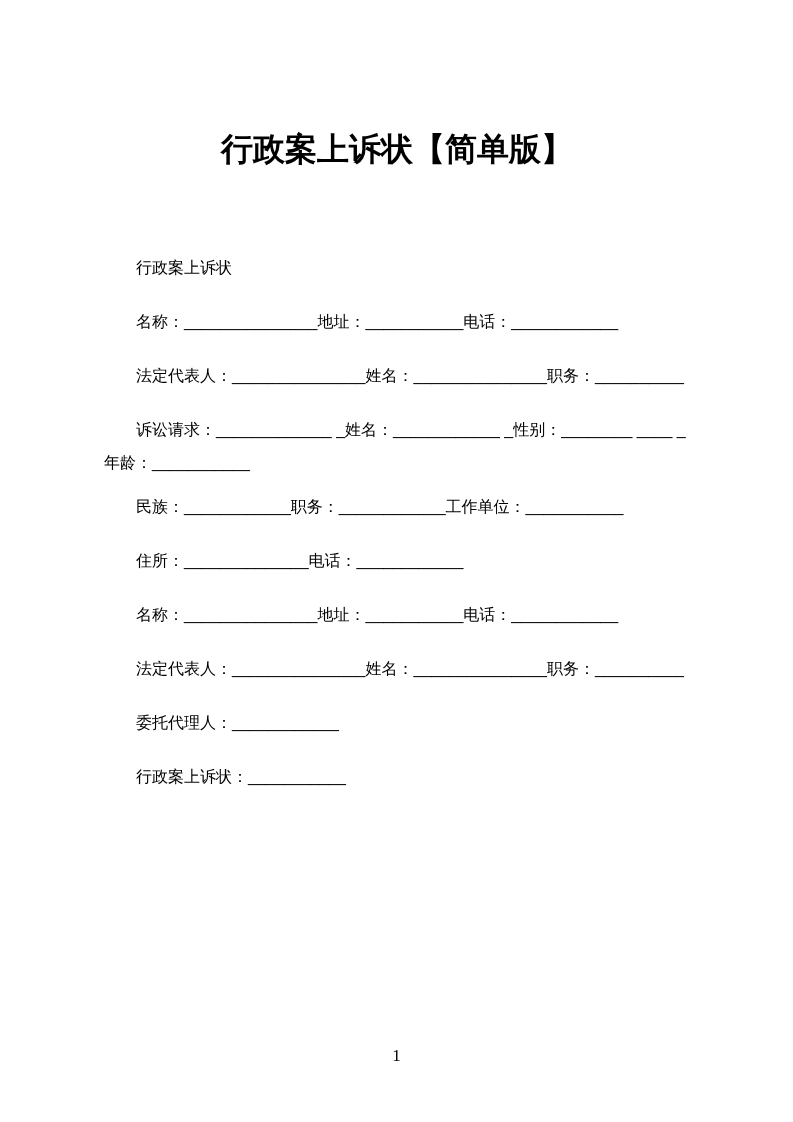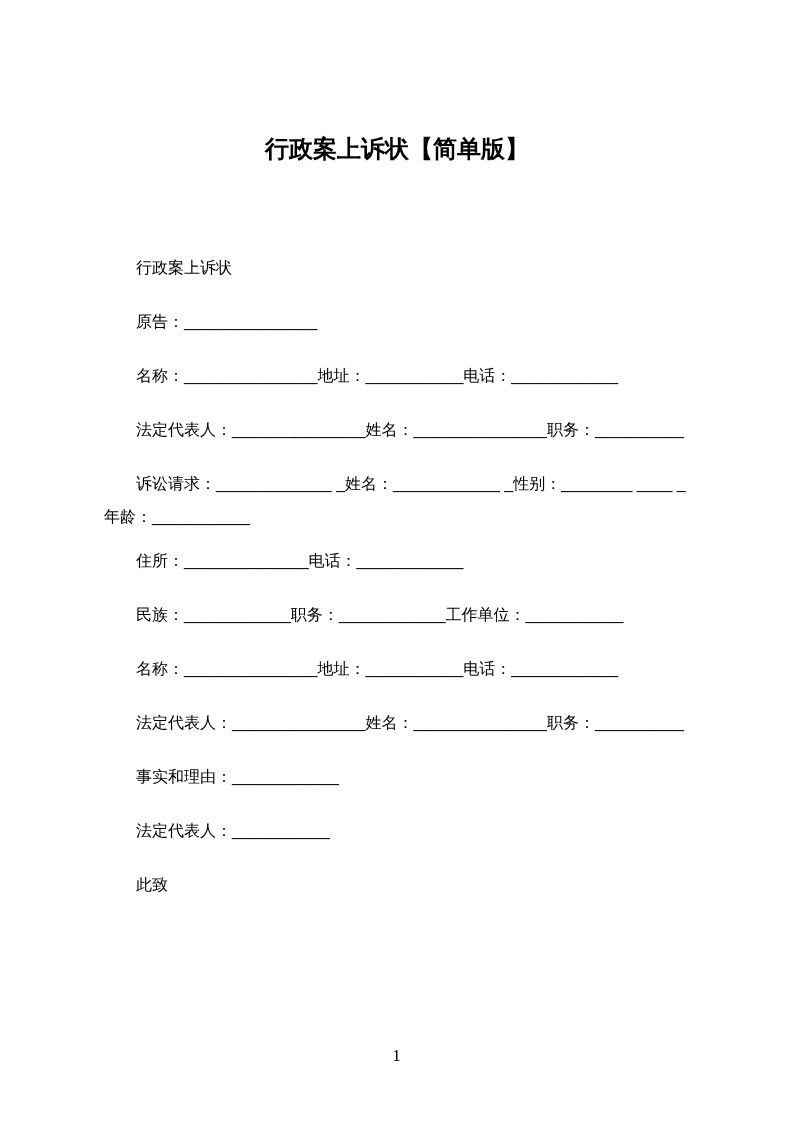--- a/index.html
+++ b/index.html
@@ -17,21 +17,21 @@
   }
   .page {
     position: absolute;
     inset: 0;
     padding: 0 103px 0 104px;
     box-sizing: border-box;
     background: #ffffff;
   }
   .doc-title {
     margin: 131px 0 0 0;
-    font-size: 24px;
+    font-size: 32px;
     line-height: 36px;
     font-weight: 700;
     text-align: center;
     white-space: nowrap;
   }
   .doc-body {
     margin-top: 84px;
     font-size: 16px;
   }
   .doc-body p {
@@ -59,40 +59,38 @@
 <body>
 
 <div class="page">
 
   <h1 class="doc-title">行政案上诉状【简单版】</h1>
 
   <div class="doc-body">
 
     <p>行政案上诉状</p>
 
-    <p>原告：_______________</p>
 
     <p>名称：_______________地址：___________电话：____________</p>
 
     <p>法定代表人：_______________姓名：_______________职务：__________</p>
 
     <p class="wrapline"><span>诉讼请求：_____________ _姓名：____________ _性别：________ ____ _</span><br><span>年龄：___________</span></p>
 
+    <p>民族：____________职务：____________工作单位：___________</p>
+
     <p>住所：______________电话：____________</p>
-
-    <p>民族：____________职务：____________工作单位：___________</p>
 
 
     <p>名称：_______________地址：___________电话：____________</p>
 
     <p>法定代表人：_______________姓名：_______________职务：__________</p>
 
-    <p>事实和理由：____________</p>
+    <p>委托代理人：____________</p>
 
-    <p>法定代表人：___________</p>
+    <p>行政案上诉状：___________</p>
 
-    <p>此致</p>
 
   </div>
 
   <div class="page-footer">1</div>
 
 </div>
 
 </body></html>

